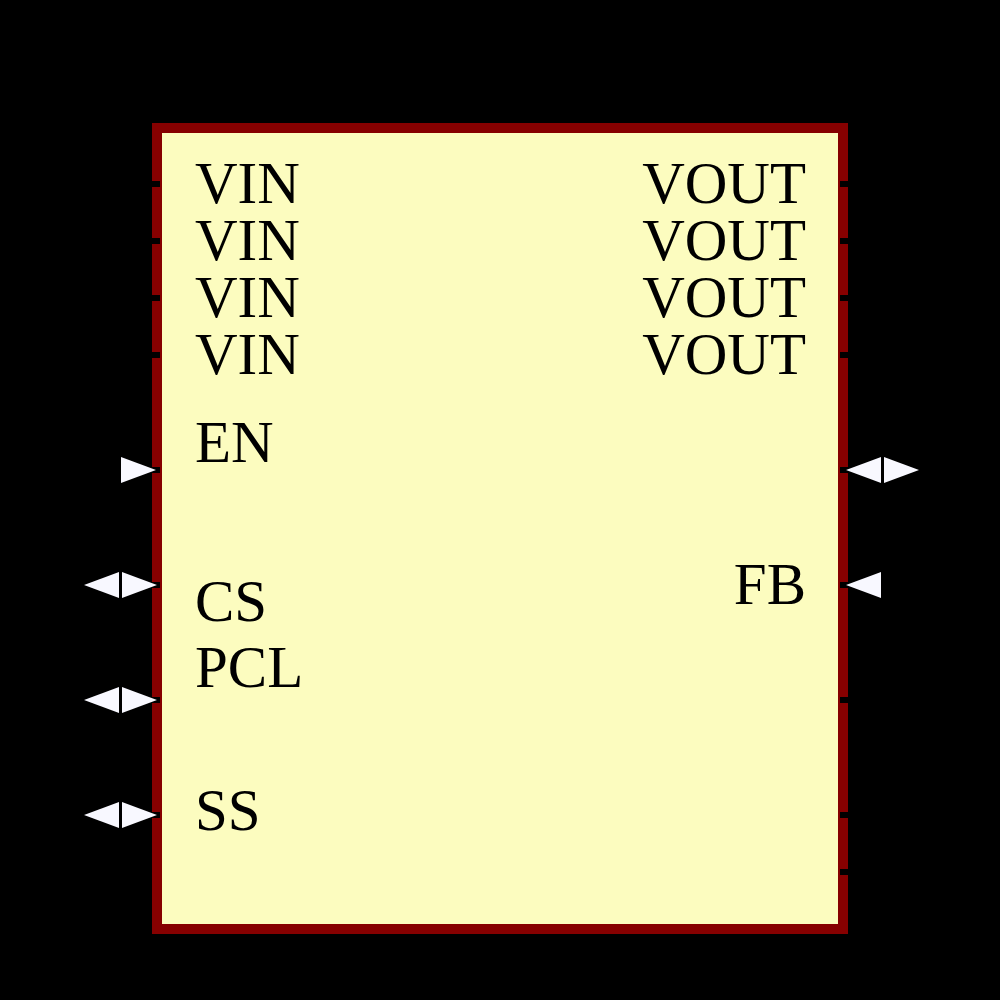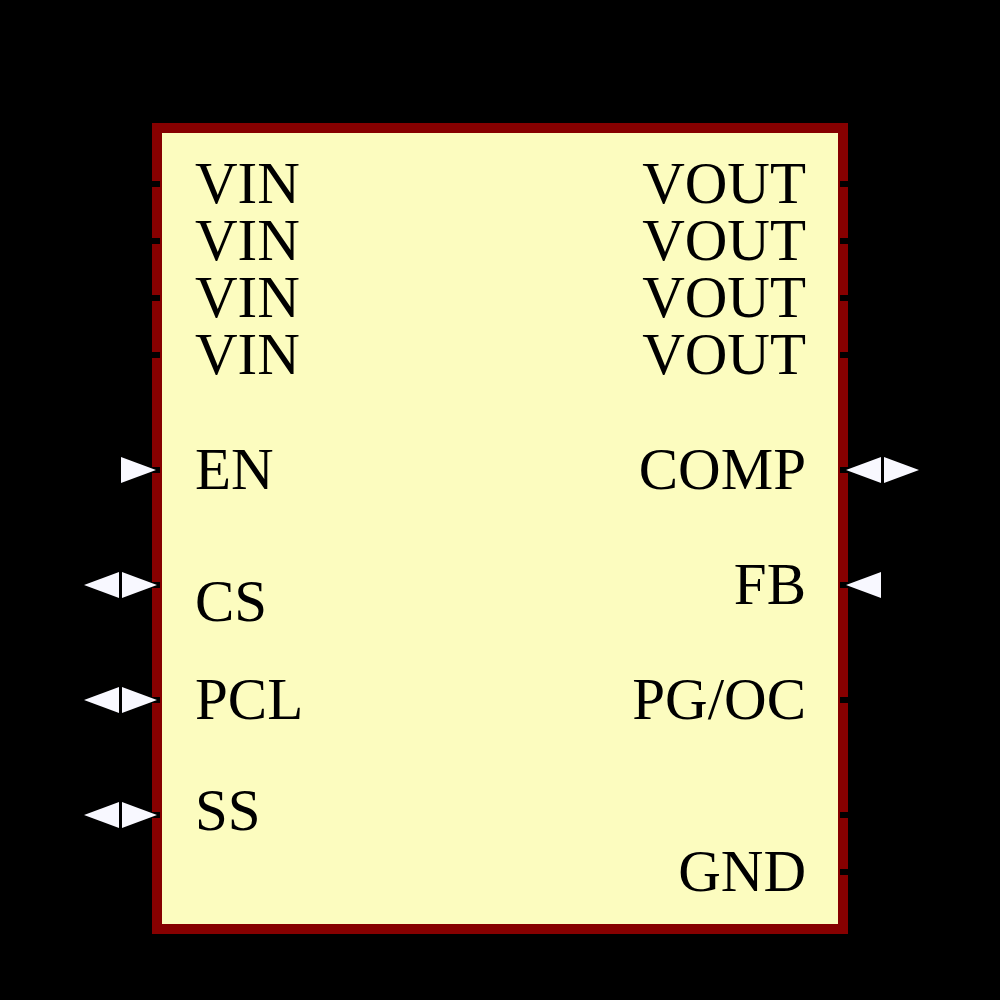--- a/index.html
+++ b/index.html
@@ -69,33 +69,30 @@
   <span class="notch nr" style="top:470px"></span>
   <span class="notch nr" style="top:585px"></span>
   <span class="notch nr" style="top:700px"></span>
   <span class="notch nr" style="top:815px"></span>
   <span class="notch nr" style="top:872px"></span>
 
   <span class="lbl ll" style="top:184px">VIN</span>
   <span class="lbl ll" style="top:241px">VIN</span>
   <span class="lbl ll" style="top:298px">VIN</span>
   <span class="lbl ll" style="top:355px">VIN</span>
-  <span class="lbl ll" style="top:470px">EN</span>
+  <span class="lbl ll" style="top:443px">EN</span>
   <span class="lbl ll" style="top:602px">CS</span>
-  <span class="lbl ll" style="top:700px">PCL</span>
+  <span class="lbl ll" style="top:668px">PCL</span>
   <span class="lbl ll" style="top:811px">SS</span>
 
   <span class="lbl lr" style="top:184px">VOUT</span>
   <span class="lbl lr" style="top:241px">VOUT</span>
   <span class="lbl lr" style="top:298px">VOUT</span>
   <span class="lbl lr" style="top:355px">VOUT</span>
-  <span class="lbl lr" style="top:470px">COMP</span>
   <span class="lbl lr" style="top:585px">FB</span>
-  <span class="lbl lr" style="top:700px">PG/OC</span>
-  <span class="lbl lr" style="top:872px">GND</span>
 
   <span class="ar ar-r" style="left:121px; top:457px"></span>
 
   <span class="ar ar-l" style="left:84px;  top:572px"></span>
   <span class="ar ar-r" style="left:122px; top:572px"></span>
 
   <span class="ar ar-l" style="left:84px;  top:687px"></span>
   <span class="ar ar-r" style="left:122px; top:687px"></span>
 
   <span class="ar ar-l" style="left:84px;  top:802px"></span>

